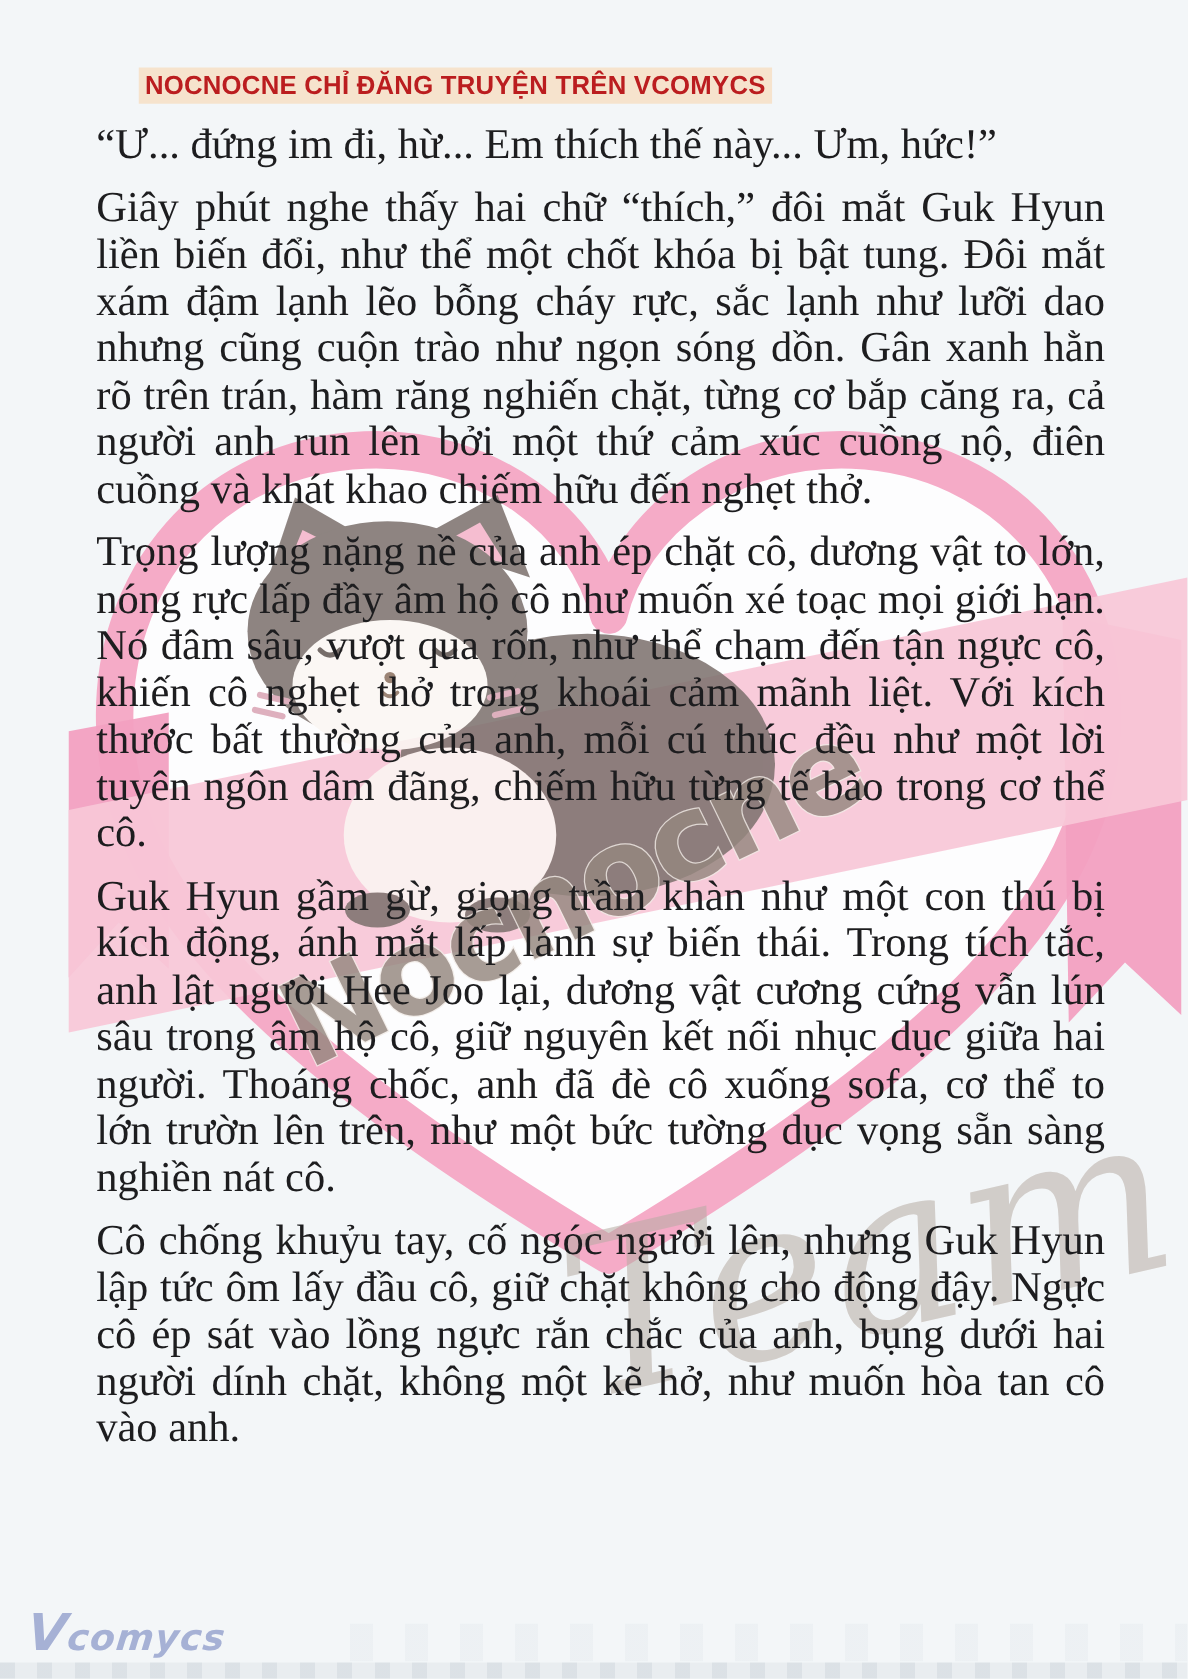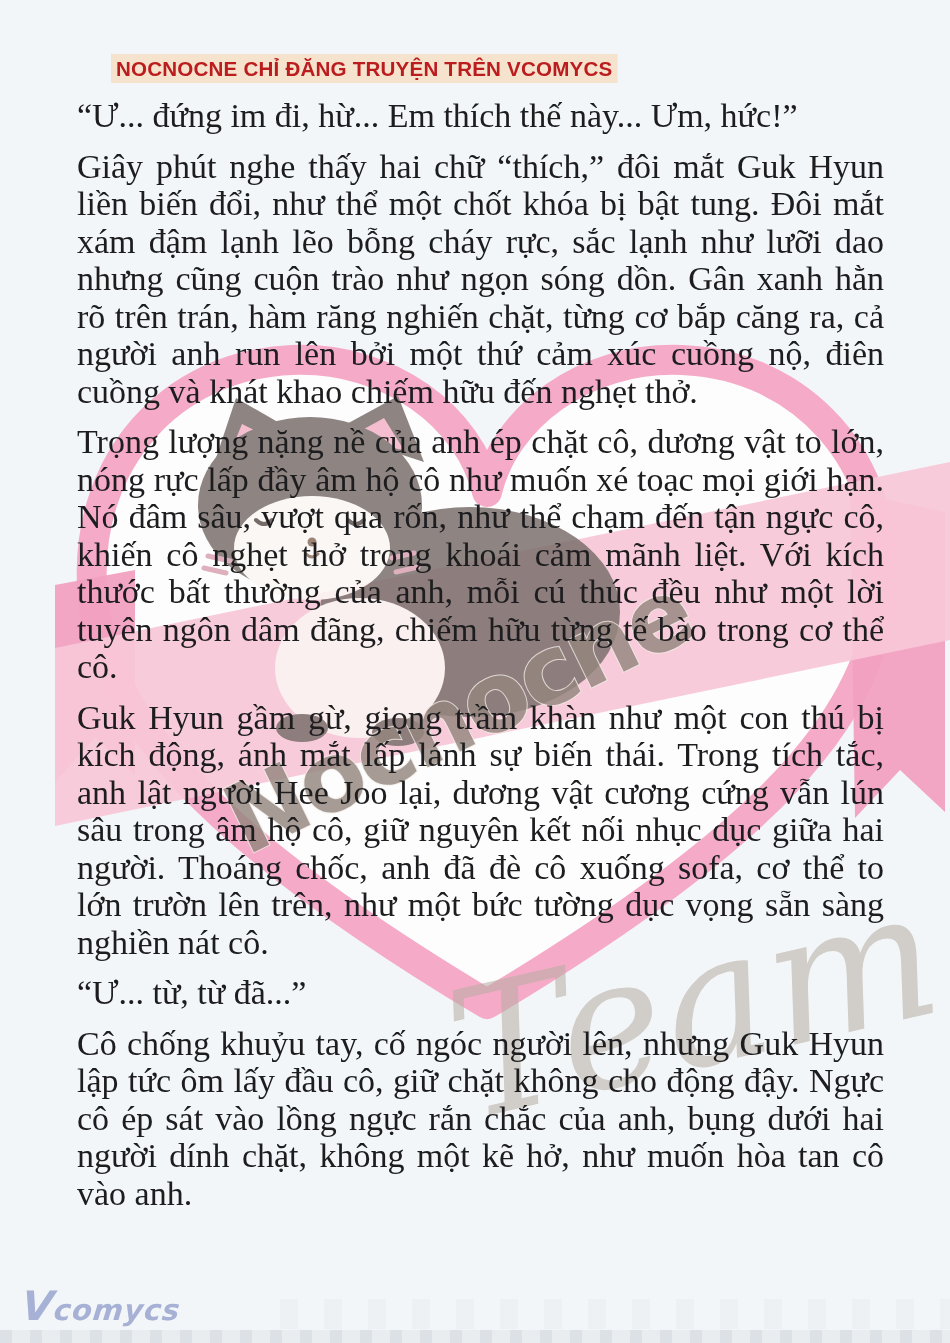--- a/index.html
+++ b/index.html
@@ -93,20 +93,19 @@
   <text transform="translate(468,1120) rotate(-13)" font-family="DejaVu Serif, serif" font-style="italic" font-size="178" fill="#b7aca4" letter-spacing="2" opacity="0.55">Team</text>
 </svg>
 
 <div class="page-header">NOCNOCNE CHỈ ĐĂNG TRUYỆN TRÊN VCOMYCS</div>
 
 <div class="story">
     <p class="para dialogue">“Ư... đứng im đi, hừ... Em thích thế này... Ưm, hức!”</p>
     <p class="para narration">Giây phút nghe thấy hai chữ “thích,” đôi mắt Guk Hyun liền biến đổi, như thể một chốt khóa bị bật tung. Đôi mắt xám đậm lạnh lẽo bỗng cháy rực, sắc lạnh như lưỡi dao nhưng cũng cuộn trào như ngọn sóng dồn. Gân xanh hằn rõ trên trán, hàm răng nghiến chặt, từng cơ bắp căng ra, cả người anh run lên bởi một thứ cảm xúc cuồng nộ, điên cuồng và khát khao chiếm hữu đến nghẹt thở.</p>
     <p class="para narration">Trọng lượng nặng nề của anh ép chặt cô, dương vật to lớn, nóng rực lấp đầy âm hộ cô như muốn xé toạc mọi giới hạn. Nó đâm sâu, vượt qua rốn, như thể chạm đến tận ngực cô, khiến cô nghẹt thở trong khoái cảm mãnh liệt. Với kích thước bất thường của anh, mỗi cú thúc đều như một lời tuyên ngôn dâm đãng, chiếm hữu từng tế bào trong cơ thể cô.</p>
     <p class="para narration">Guk Hyun gầm gừ, giọng trầm khàn như một con thú bị kích động, ánh mắt lấp lánh sự biến thái. Trong tích tắc, anh lật người Hee Joo lại, dương vật cương cứng vẫn lún sâu trong âm hộ cô, giữ nguyên kết nối nhục dục giữa hai người. Thoáng chốc, anh đã đè cô xuống sofa, cơ thể to lớn trườn lên trên, như một bức tường dục vọng sẵn sàng nghiền nát cô.</p>
-    <p class="para dialogue">“Ư... từ, từ đã...”</p>
     <p class="para narration">Cô chống khuỷu tay, cố ngóc người lên, nhưng Guk Hyun lập tức ôm lấy đầu cô, giữ chặt không cho động đậy. Ngực cô ép sát vào lồng ngực rắn chắc của anh, bụng dưới hai người dính chặt, không một kẽ hở, như muốn hòa tan cô vào anh.</p>
   </div>
 
 <div class="ghost-row"></div>
 <div class="bottom-strip"></div>
 
 <div class="footer-logo">Vcomycs</div>
 
 </body></html>

